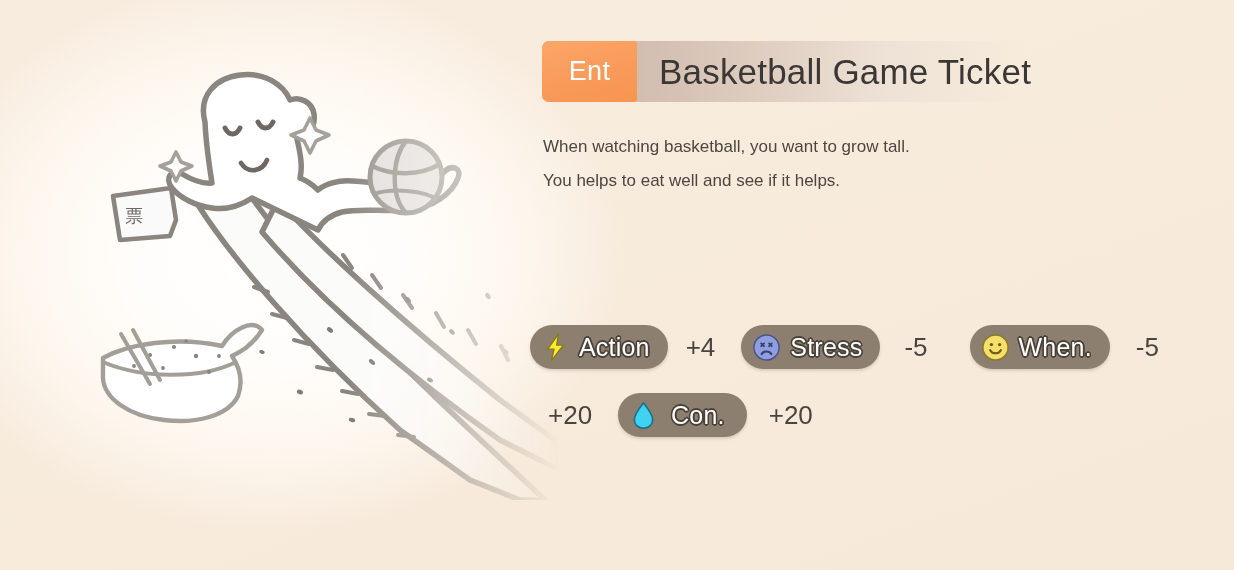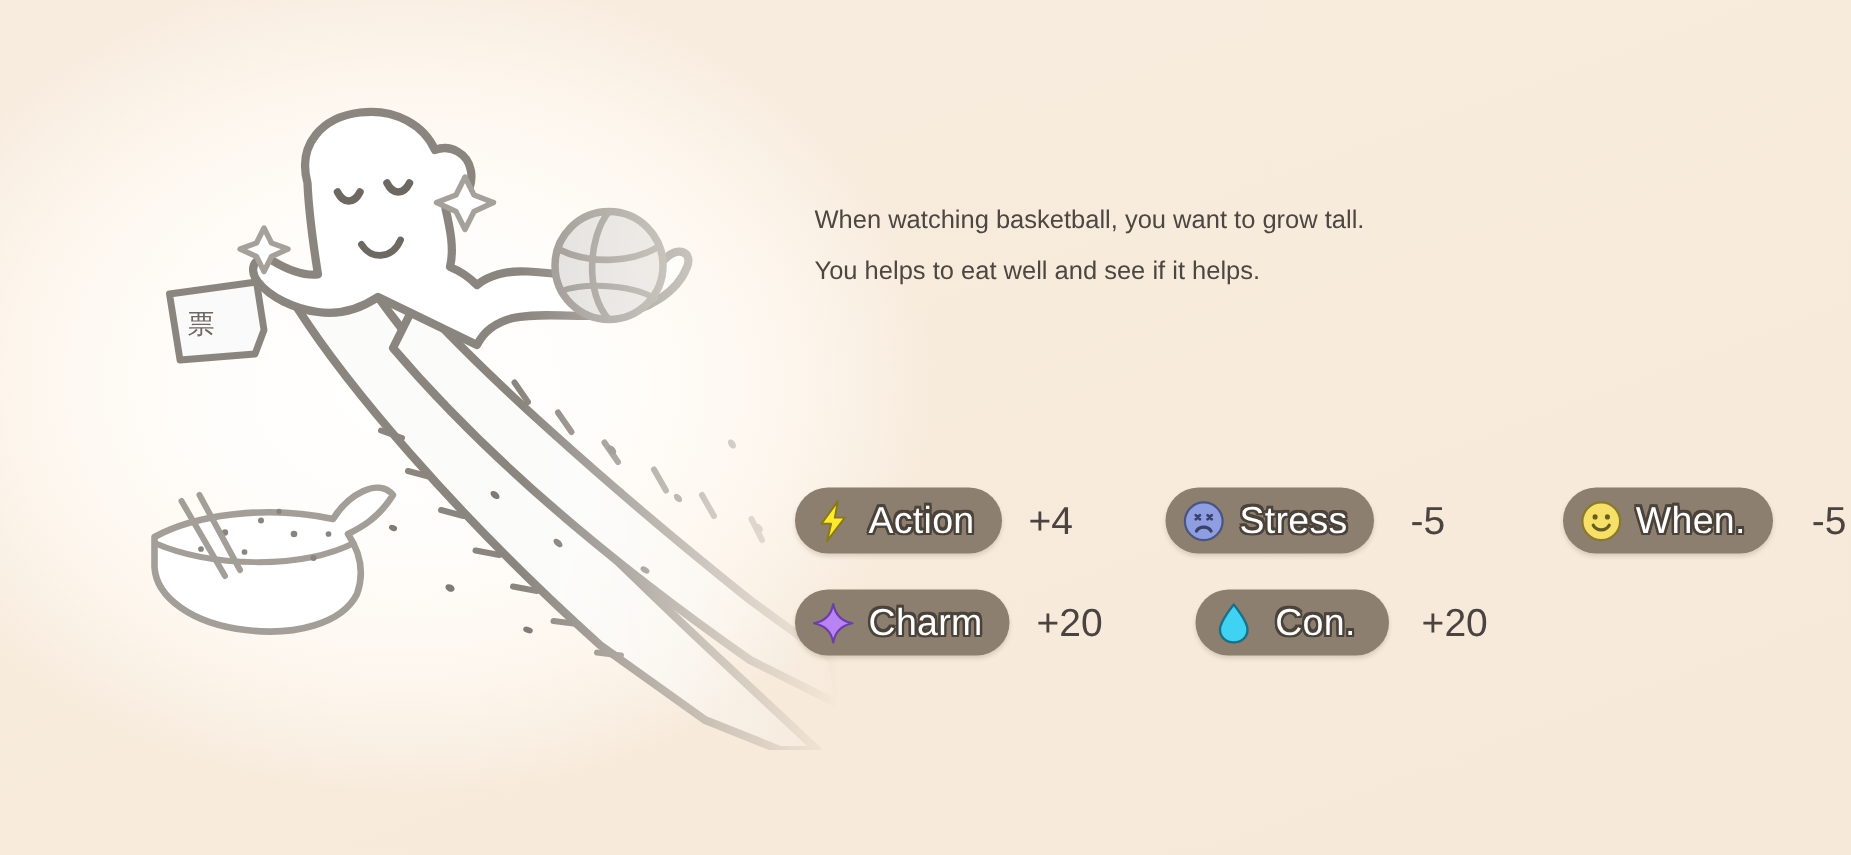--- a/index.html
+++ b/index.html
@@ -89,21 +89,20 @@
   
   #stats {
     position: absolute;
     left: 530px; top: 323px;
     width: 700px;
   }
   .stat-row {
     display: flex;
     height: 48px;
     margin-bottom: 20px;
-    gap: 36px;
   }
   .stat-group { display: flex; align-items: center; }
   .stat-pill {
     display: flex;
     align-items: center;
     height: 44px;
     padding: 0 18px 0 11px;
     border-radius: 22px;
     background: #8c7f6f;
     box-shadow: 0 2px 3px rgba(120,100,80,.22);
@@ -246,20 +245,25 @@
         </g>
 
         <g stroke="#a49e98" stroke-width="4" stroke-linecap="round" fill="none">
           <path d="M121,334 L150,384"></path>
           <path d="M133,330 L160,380"></path>
         </g>
       </g>
     </svg>
   </div>
 
+  <div id="title-row">
+    <div id="title-bg"></div>
+    <div id="category-badge">Ent</div>
+    <div id="title-text">Basketball Game Ticket</div>
+  </div>
 
   <div id="description">
     <span class="line">When watching basketball, you want to grow tall.</span>
     <span class="line">You helps to eat well and see if it helps.</span>
   </div>
 
   <div id="stats">
 
     <div class="stat-row">
 
@@ -297,29 +301,20 @@
           <span class="stat-label">When.</span>
         </div>
         <span class="stat-value" style="margin-left:26px;">-5</span>
       </div>
 
     </div>
 
     <div class="stat-row">
 
       <div class="stat-group" style="margin-right:26px;">
-        <div class="stat-pill">
-          <svg class="stat-icon" viewBox="0 0 24 24">
-            <path d="M12 1.4 C13.1 7.4 16.6 10.9 22.6 12
-                     C16.6 13.1 13.1 16.6 12 22.6
-                     C10.9 16.6 7.4 13.1 1.4 12
-                     C7.4 10.9 10.9 7.4 12 1.4 Z" fill="#b983f5" stroke="#6b3fa8" stroke-width="1.2" stroke-linejoin="round"></path>
-          </svg>
-          <span class="stat-label">Charm</span>
-        </div>
         <span class="stat-value" style="margin-left:18px;">+20</span>
       </div>
 
       <div class="stat-group">
         <div class="stat-pill" style="padding-right:22px;">
           <svg class="stat-icon" viewBox="0 0 24 24" style="margin-right:13px;">
             <path d="M12 1.6 C12 1.6 4.4 11 4.4 15.4
                      C4.4 19.8 7.8 22.6 12 22.6
                      C16.2 22.6 19.6 19.8 19.6 15.4
                      C19.6 11 12 1.6 12 1.6 Z" fill="#3fd2f2" stroke="#1b6f86" stroke-width="1.3" stroke-linejoin="round"></path>

